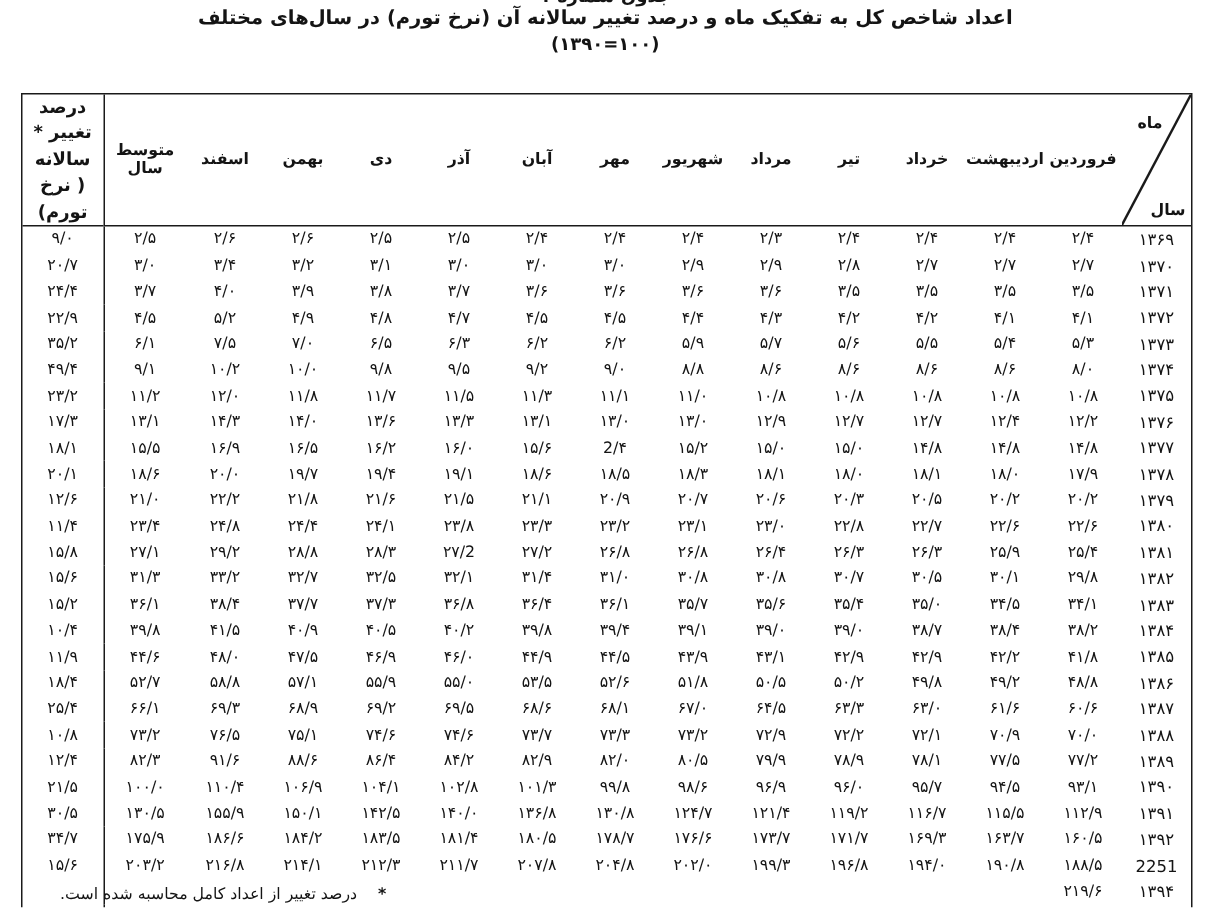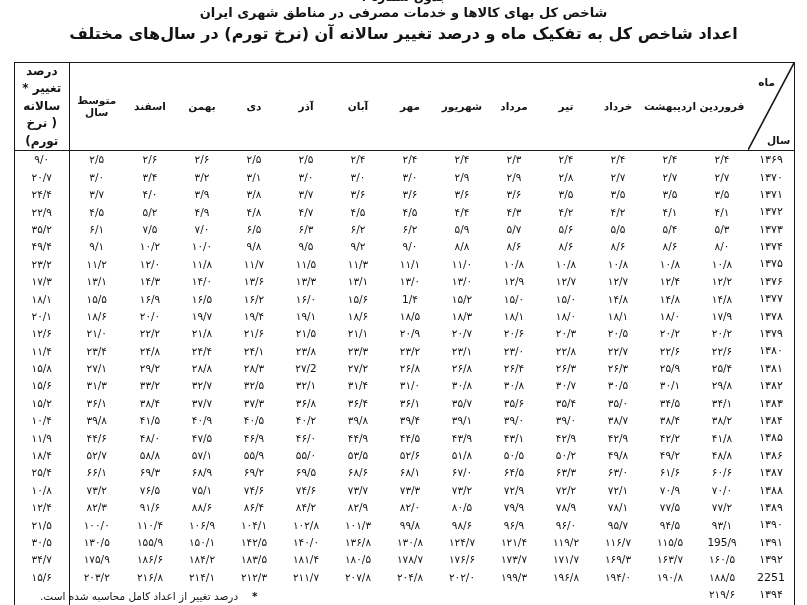--- a/index.html
+++ b/index.html
@@ -2,21 +2,21 @@
 <html lang="fa"><head>
 <meta charset="utf-8">
 <style>
   html,body{margin:0;padding:0;background:#ffffff;}
   .page{position:relative;width:807px;height:605px;overflow:hidden;background:#fff;
         font-family:"DejaVu Sans",sans-serif;color:#141414;direction:rtl;}
   .kicker{position:absolute;top:-10px;left:0;right:0;text-align:center;
           font-size:12px;font-weight:bold;}
   .titles{position:absolute;top:5px;left:0;right:0;text-align:center;}
   .title-main{font-size:13px;font-weight:bold;margin:0 0 4px 0;}
-  .title-sub{font-size:16px;font-weight:bold;margin:0 0 2px 0;}
+  .title-sub{font-size:13px;font-weight:bold;margin:0 0 2px 0;}
   .title-base{font-size:12px;font-weight:bold;margin:0;}
   .ltr-iso{direction:ltr;unicode-bidi:isolate;}
   .table-box{position:absolute;top:62px;right:12px;width:779px;
              border:1.5px solid #1a1a1a;}
   table{border-collapse:collapse;table-layout:fixed;width:779px;}
   thead th{font-size:10.5px;font-weight:bold;height:54px;vertical-align:middle;
            padding:0;border-bottom:1.2px solid #1a1a1a;}
   tbody td{font-size:10.5px;height:17.4px;text-align:center;vertical-align:middle;
            padding:0;line-height:1;}
   .c-year{font-size:11px;}
@@ -31,22 +31,22 @@
   .spacer-td{height:7px;}
 </style>
 </head>
 <body>
 
 <div class="page">
 
   <div class="kicker">جدول شماره ۱</div>
 
   <div class="titles">
-    <p class="title-main">شاخص کل بهای کالاها و خدمات مصرفی در مناطق شهری ایران</p>
     <p class="title-sub">اعداد شاخص کل به تفکیک ماه و درصد تغییر سالانه آن (نرخ تورم) در سال‌های مختلف</p>
+    <p class="title-base"><span class="ltr-iso">(۱۳۹۰=۱۰۰)</span></p>
   </div>
 
   <div class="table-box">
     <table>
       <colgroup>
         <col style="width:46px">
         <col span="12" style="width:52px">
         <col style="width:55px">
         <col style="width:54px">
       </colgroup>
@@ -217,21 +217,21 @@
             <td class="c-change">۱۷/۳</td>
           </tr>
           <tr>
             <td class="c-year">۱۳۷۷</td>
             <td>۱۴/۸</td>
             <td>۱۴/۸</td>
             <td>۱۴/۸</td>
             <td>۱۵/۰</td>
             <td>۱۵/۰</td>
             <td>۱۵/۲</td>
-            <td>1/۴</td>
+            <td>2/۴</td>
             <td>۱۵/۶</td>
             <td>۱۶/۰</td>
             <td>۱۶/۲</td>
             <td>۱۶/۵</td>
             <td>۱۶/۹</td>
             <td>۱۵/۵</td>
             <td class="c-change">۱۸/۱</td>
           </tr>
           <tr>
             <td class="c-year">۱۳۷۸</td>
@@ -449,21 +449,21 @@
             <td>۱۰۱/۳</td>
             <td>۱۰۲/۸</td>
             <td>۱۰۴/۱</td>
             <td>۱۰۶/۹</td>
             <td>۱۱۰/۴</td>
             <td>۱۰۰/۰</td>
             <td class="c-change">۲۱/۵</td>
           </tr>
           <tr>
             <td class="c-year">۱۳۹۱</td>
-            <td>195/۹</td>
+            <td>۱۱۲/۹</td>
             <td>۱۱۵/۵</td>
             <td>۱۱۶/۷</td>
             <td>۱۱۹/۲</td>
             <td>۱۲۱/۴</td>
             <td>۱۲۴/۷</td>
             <td>۱۳۰/۸</td>
             <td>۱۳۶/۸</td>
             <td>۱۴۰/۰</td>
             <td>۱۴۲/۵</td>
             <td>۱۵۰/۱</td>

